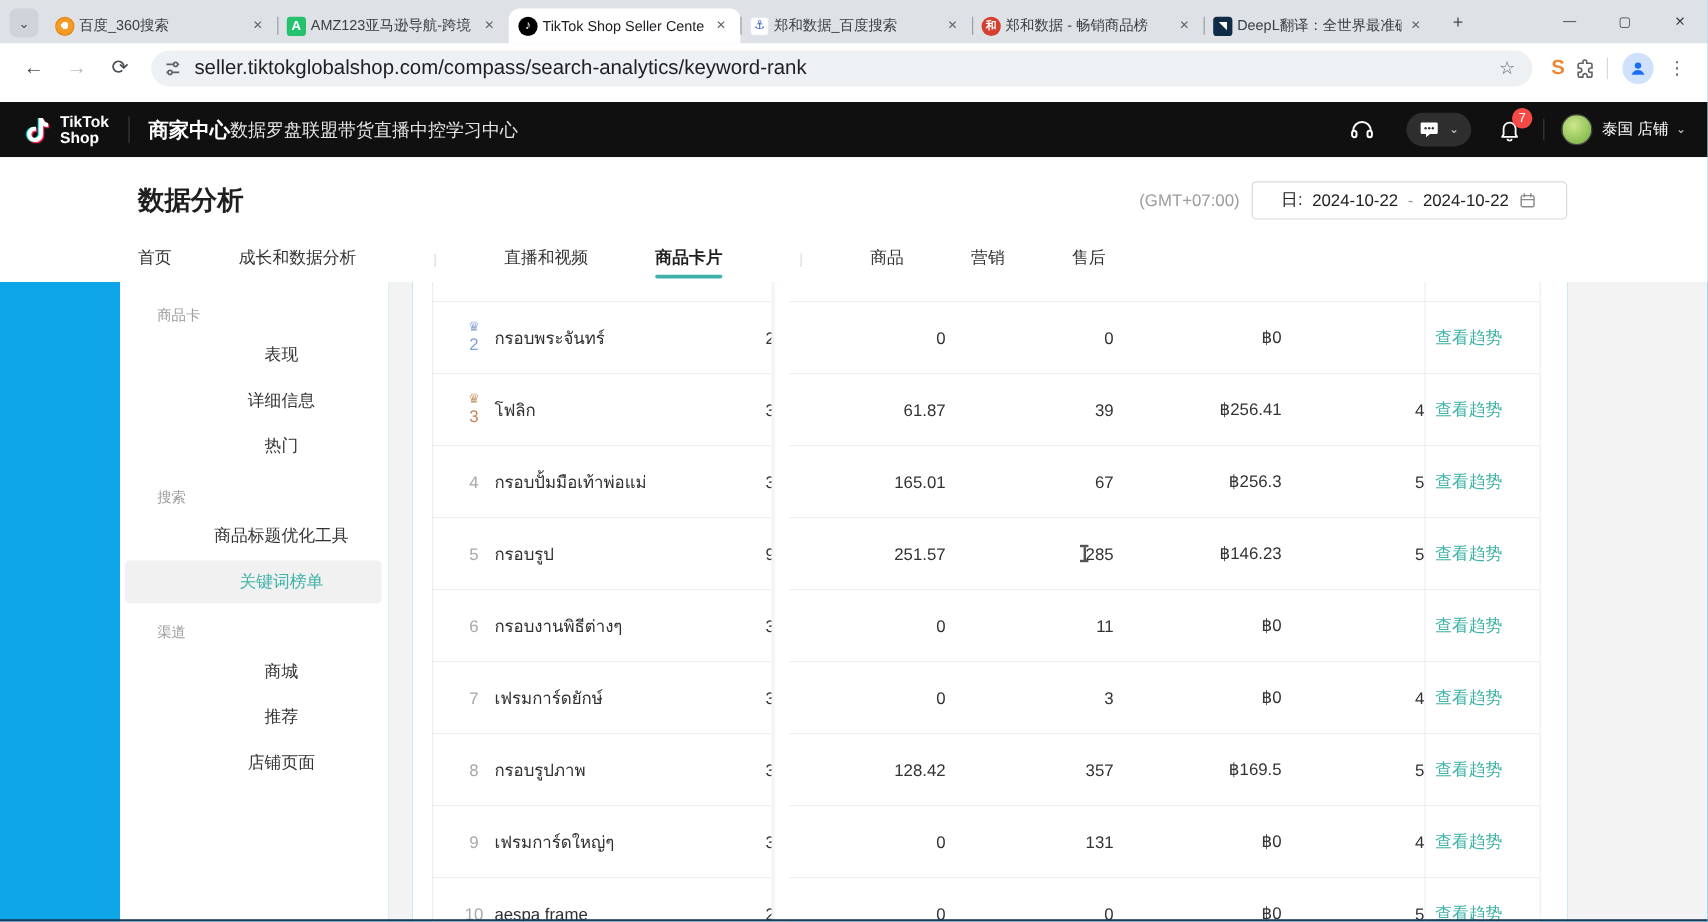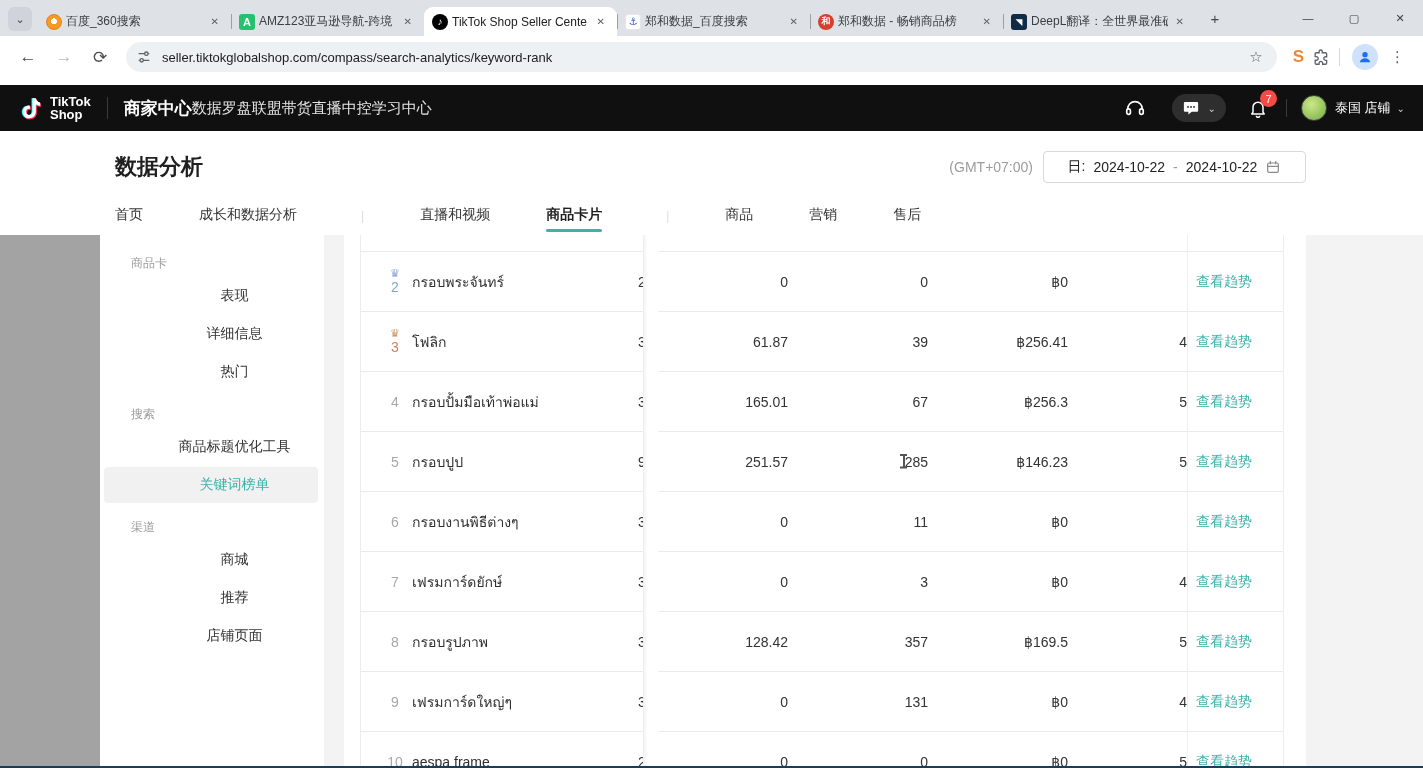--- a/index.html
+++ b/index.html
@@ -25,21 +25,21 @@
   .fav-deepl { background:#0f2b46; color:#fff; font-size:9px; }
   .newtab { width:26px; height:26px; margin:0 0 5px 6px; display:flex; align-items:center; justify-content:center; font-size:15px; color:#45494d; }
   .wincontrols { position:absolute; right:0; top:0; height:36px; display:flex; }
   .winbtn { width:46px; height:100%; display:flex; align-items:center; justify-content:center; font-size:11px; color:#3c4043; }
 
   
   .toolbar { height:42px; background:#fff; display:flex; align-items:center; padding:0 10px; }
   .navbtn { width:28px; height:28px; display:flex; align-items:center; justify-content:center; font-size:17px; color:#4a4d51; margin:0 4px; }
   .navbtn.disabled { color:#b8bcc0; }
   .omnibox { flex:1; height:30px; background:#eef1f4; border-radius:15px; display:flex; align-items:center; margin:0 8px; padding:0 10px; }
-  .omni-url { font-size:13px; color:#202124; margin-left:10px; flex:1; white-space:nowrap; overflow:hidden; }
+  .omni-url { font-size:17px; color:#202124; margin-left:10px; flex:1; white-space:nowrap; overflow:hidden; }
   .star { font-size:15px; color:#5f6368; margin-right:4px; }
   .toolbar-right { display:flex; align-items:center; }
   .ext-s { font-size:17px; font-weight:bold; color:#ed8936; margin:0 8px; }
   .tool-sep { width:1px; height:18px; background:#d6d9dc; margin:0 8px; }
   .chrome-avatar { width:26px; height:26px; border-radius:50%; background:#cfe1fb; display:flex; align-items:center; justify-content:center; margin:0 4px; }
   .kebab { font-size:15px; color:#5f6368; margin:0 8px; letter-spacing:0; }
 
   
   .site-gap { height:7px; background:#fff; }
   .topbar { height:46px; background:#101010; display:flex; align-items:center; padding:0 18px; color:#fff; }
@@ -70,21 +70,21 @@
   .gmt { margin-left:auto; font-size:14px; color:#9c9c9c; margin-right:10px; }
   .datebox { width:263px; height:32px; border:1px solid #d9d9d9; border-radius:4px; display:flex; align-items:center; justify-content:center; gap:8px; font-size:14px; color:#222; background:#fff; }
   .datebox .cal { width:16px; height:16px; }
   .ptabs { display:flex; align-items:center; margin-top:22px; height:32px;gap:28px; }
   .ptab { font-size:14px; color:#333; margin-right:28px; position:relative; padding-bottom:12px; cursor:pointer; }
   .ptab.active { color:#1f1f1f; font-weight:bold; }
   .ptab.active::after { content:""; position:absolute; left:0; right:0; bottom:4px; height:3px; border-radius:2px; background:#3eb2a8; }
   .ptab-sep { color:#ddd; font-size:12px; margin:0 28px 10px 8px; }
 
   
-  .content { position:absolute; left:0; top:235px; right:0; bottom:0; background:#a3a3a3; }
+  .content { position:absolute; left:0; top:235px; right:0; bottom:0; background:#0ea5e9; }
   .gray-gap-left { position:absolute; left:324px; top:0; width:20px; bottom:0; background:#f3f3f3; }
   .gray-right { position:absolute; left:1306px; right:0; top:0; bottom:0; background:#f3f3f3; }
 
   
   .sidebar { position:absolute; left:100px; top:0; width:224px; bottom:0; background:#fff; padding-top:20px; }
   .slabel { font-size:12px; color:#9b9b9b; margin:16px 0 6px 31px; }
   .sgroup:first-child .slabel { margin-top:0; }
   .sitem { font-size:14px; color:#333; padding:9px 0 9px 47px; margin:2px 6px 2px 4px; border-radius:4px; cursor:pointer;text-align:center; }
   .sitem.active { background:#f1f1f1; color:#3eb2a8; }
 
@@ -337,21 +337,21 @@
     <div class="cell c-v3 num">฿256.3</div>
     <div class="cell c-clipR num">5</div>
     <div class="cell c-act">查看趋势</div>
 
   </div>
           <div class="trow">
     <div class="cell c-rank">
 
       <span class="rank-num">5</span>
     </div>
-    <div class="cell c-kw">กรอบปูป</div>
+    <div class="cell c-kw">กรอบรูป</div>
     <div class="cell c-clipL">9</div>
     <div class="cell c-v1 num">251.57</div>
     <div class="cell c-v2 num">285</div>
     <div class="cell c-v3 num">฿146.23</div>
     <div class="cell c-clipR num">5</div>
     <div class="cell c-act">查看趋势</div>
     <div class="ibeam"></div>
   </div>
           <div class="trow">
     <div class="cell c-rank">

